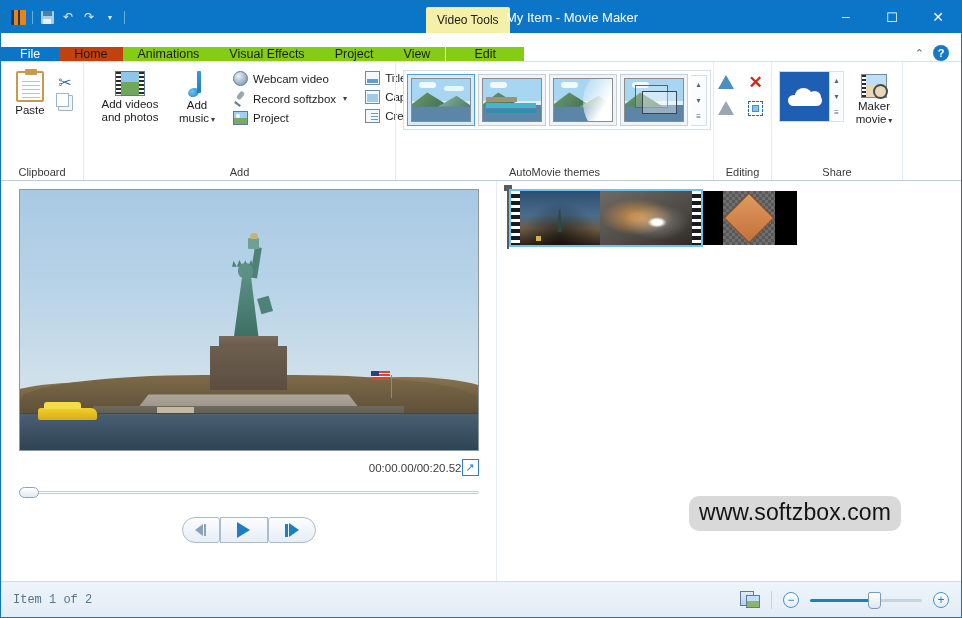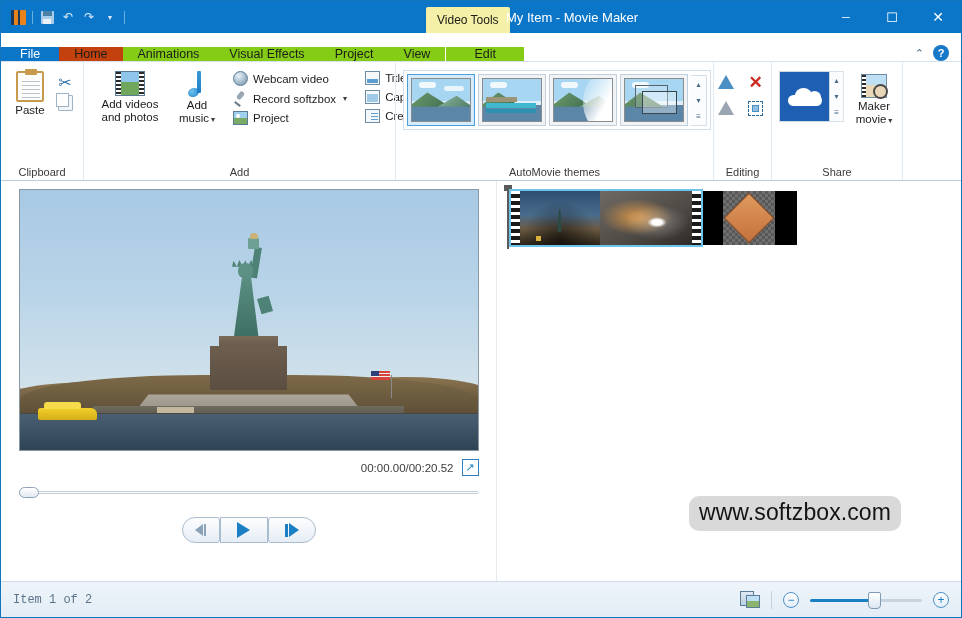--- a/index.html
+++ b/index.html
@@ -389,21 +389,21 @@
   }
   .ferry::before {
     content:""; position:absolute; left:10%; top:-55%; width:62%; height:60%;
     background:#f6dc4a; border-radius:3px 3px 0 0;
   }
   .shoreline { position:absolute; left:0; right:0; bottom:12.6%; height:1.6%;
     background: linear-gradient(180deg,#4c4a42,#37352f); }
 
   .time-row {
     width: 460px; display: flex; align-items: center;
-    justify-content: flex-end; gap: 8px; margin-top: 8px;
+    justify-content: flex-end; margin-top: 8px;
   }
   .time-text { font-size: 11.5px; color: #3c3c3c; }
   .fullscreen-btn {
     width: 17px; height: 17px; border: 1px solid #2e7fc4;
     background: #ffffff; color: #1b7fc4; font-size: 11px;
     display: flex; align-items: center; justify-content: center;
     cursor: pointer;
   }
   .scrubber { width: 460px; height: 14px; margin-top: 9px; position: relative; cursor: pointer; }
   .scrub-track {

